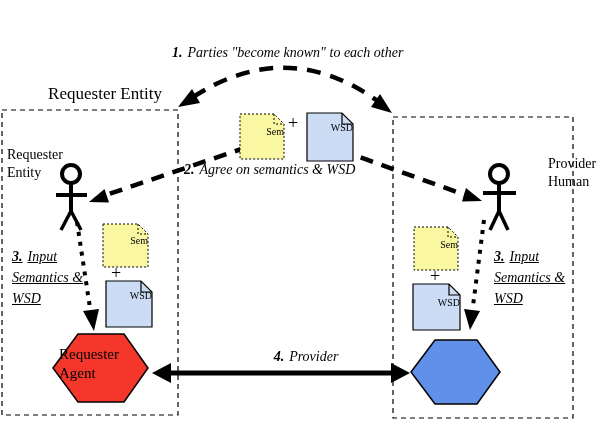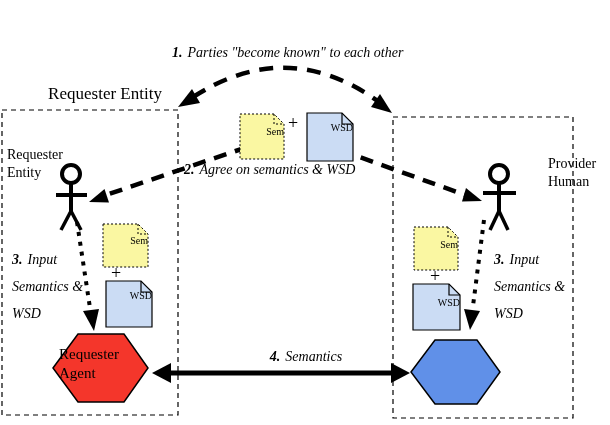--- a/index.html
+++ b/index.html
@@ -5,21 +5,21 @@
   html,body { margin:0; padding:0; background:#fff; }
   #canvas {
     position:relative; width:610px; height:425px; background:#ffffff;
     font-family:"Liberation Serif","DejaVu Serif",serif; color:#000; overflow:hidden;
   }
   #diagram-svg { position:absolute; left:0; top:0; }
   .lbl { position:absolute; line-height:1.15; }
   .entity-title { font-weight:normal; font-size:17px; text-align:center; }
   .step { font-style:italic; font-size:14px; white-space:nowrap; }
   .step .num { font-weight:bold; margin-right:5px; }
-  .step-wrap { white-space:normal; line-height:27px; }
+  .step-wrap { white-space:normal; line-height:21px;text-decoration:underline; }
   .human-lbl { font-size:14px; line-height:18px; }
   .agent-lbl { font-size:15px; line-height:19px; text-align:left; }
   .note-lbl { font-size:10px; text-align:right; }
   .plus-lbl { font-size:18px; }
 </style>
 </head>
 <body>
 
 <div id="canvas">
 
@@ -117,21 +117,21 @@
 
   <div class="lbl step step-wrap" style="left:12px; top:246px; width:84px;">
     <span class="num">3.</span><span>Input Semantics &amp; WSD</span>
   </div>
 
   <div class="lbl step step-wrap" style="left:494px; top:246px; width:84px;">
     <span class="num">3.</span><span>Input Semantics &amp; WSD</span>
   </div>
 
   <div class="lbl step" style="left:252px; top:349px; width:108px; text-align:center;">
-    <span class="num">4.</span><span>Semantics</span>
+    <span class="num">4.</span><span>Provider</span>
   </div>
 
   <div class="lbl human-lbl" style="left:7px; top:146px; width:70px;">Requester Entity</div>
   <div class="lbl human-lbl" style="left:520px; top:155px; width:62px;margin-left:28px;">Provider Human</div>
 
   <div class="lbl agent-lbl" style="left:59px; top:345px; width:84px;">Requester Agent</div>
 
   <div class="lbl note-lbl" style="left:240px; top:126px; width:44px;">Sem</div>
   <div class="lbl note-lbl" style="left:307px; top:122px; width:46px;">WSD</div>
   <div class="lbl plus-lbl" style="left:288px; top:113px;">+</div>

